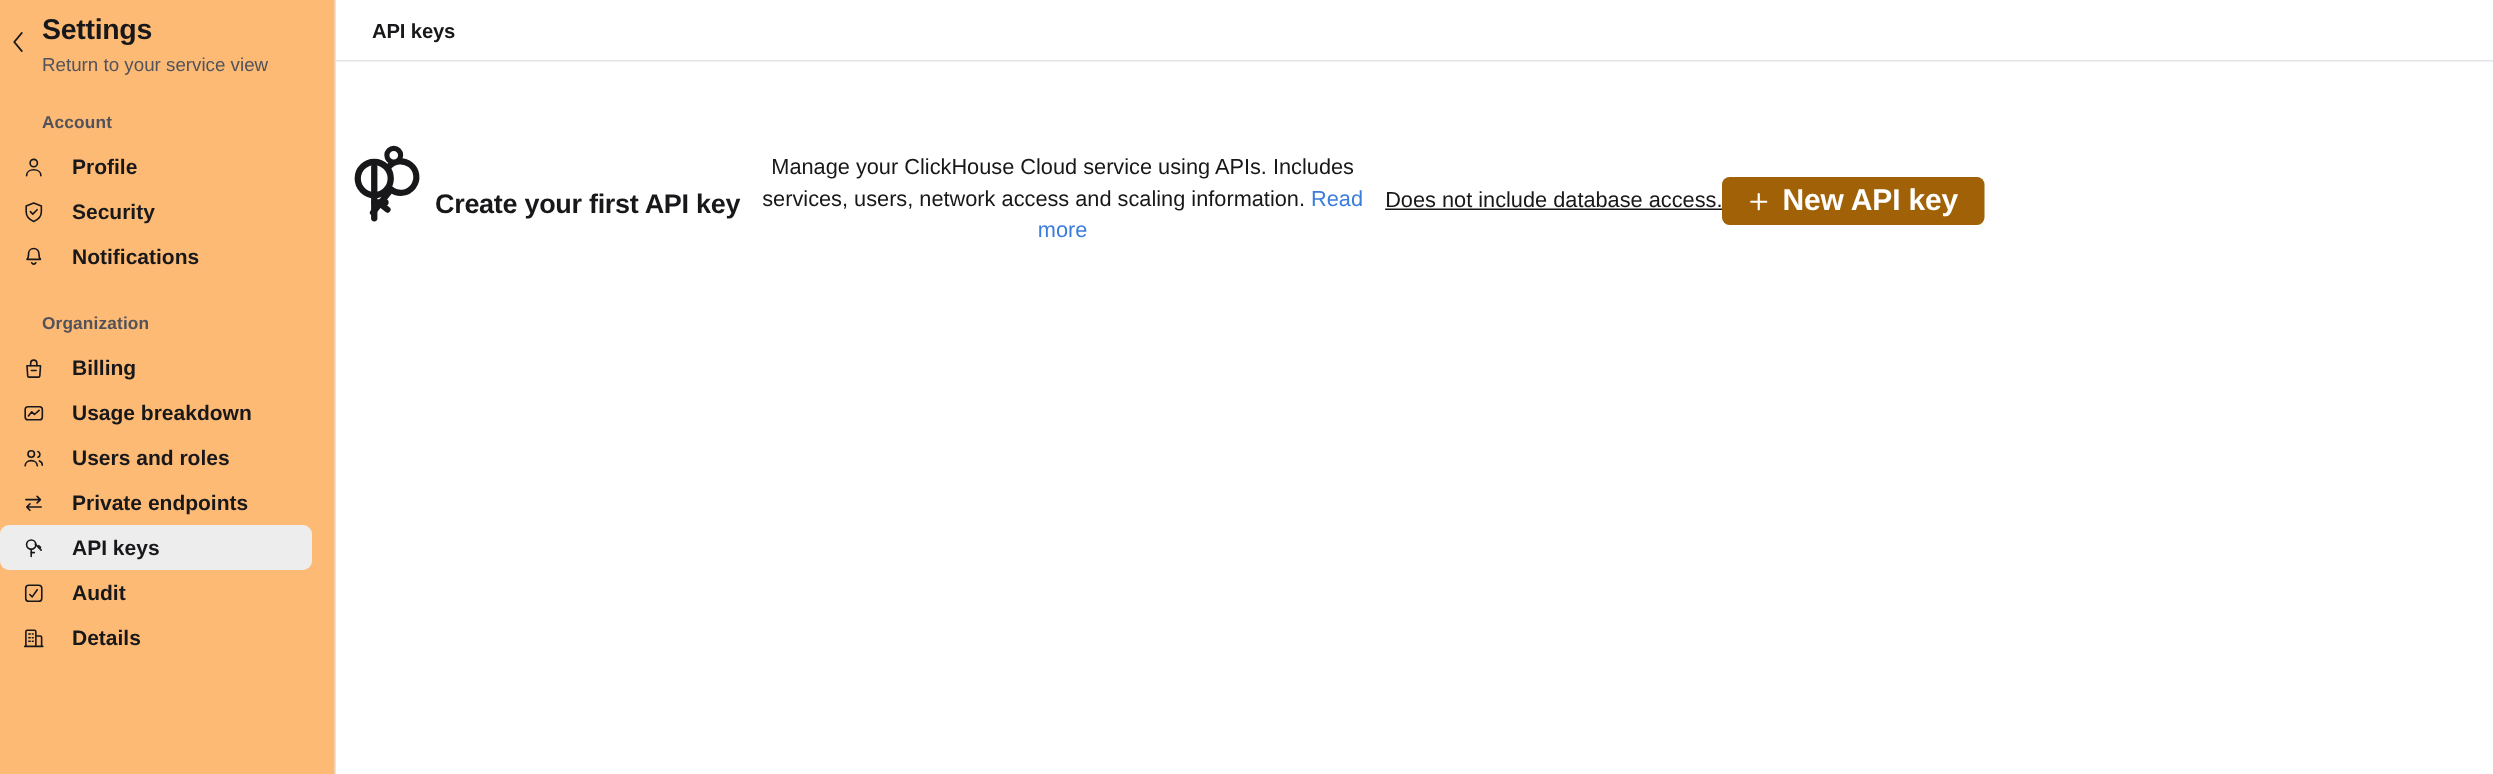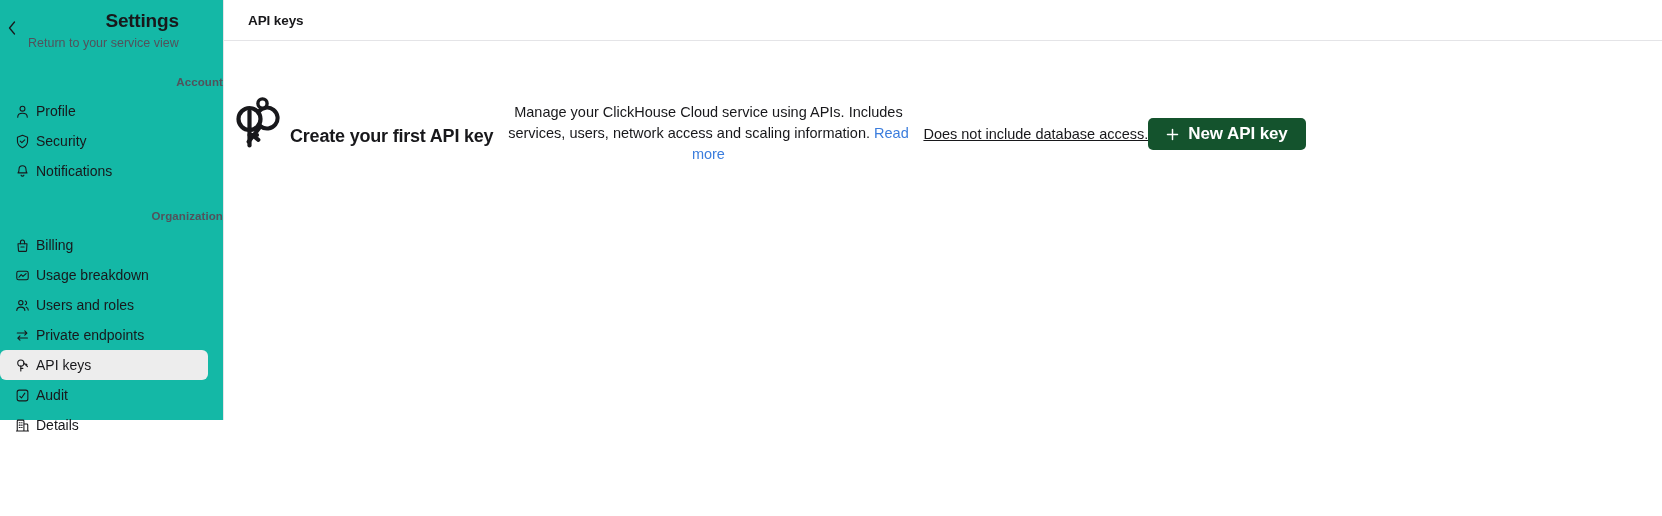--- a/index.html
+++ b/index.html
@@ -7,26 +7,25 @@
     width: 1662px; height: 516px;
     background: #ffffff;
     font-family: "Liberation Sans", sans-serif;
     -webkit-font-smoothing: antialiased;
     overflow: hidden;
   }
   .app { display: flex; width: 1662px; height: 516px; }
 
   
   .sidebar {
-    width: 224px; height: 420px;
-    background: #14b8a6;
+    width: 224px; height: 516px;
+    background: #fdba74;
     border-right: 1px solid #e4e4e7;
     flex: 0 0 224px;
     position: relative;
-    text-align: right;
   }
   .side-head {
     display: flex; align-items: flex-start;
     padding: 9px 0 0 0;
     position: relative;
   }
   .back-chevron {
     width: 24px; flex: 0 0 24px;
     display: flex; align-items: flex-start; justify-content: center;
     padding-top: 12px; cursor: pointer;
@@ -42,28 +41,29 @@
     font-size: 12.5px; color: #52525b; line-height: 18px; margin-top: 1px;
   }
 
   .group-label {
     font-size: 11.5px; font-weight: 700; color: #52525b;
     padding: 0 0 0 28px; margin-top: 24px; margin-bottom: 8px;
     letter-spacing: 0.1px;
   }
   .nav-list { list-style: none; }
   .nav-item {
-    display: flex; align-items: center; gap: 6px;
+    display: flex; align-items: center; gap: 18px;
     height: 30px;
     margin: 0 15px 0 0;
     padding-left: 14px;
     border-radius: 6px;
     cursor: pointer;
     color: #18181b;
     font-size: 14px;
+    font-weight: bold;
   }
   .nav-item.active { background: #ededed; }
   .nav-ico {
     width: 16px; height: 16px; flex: 0 0 16px;
     display: flex; align-items: center; justify-content: center;
     color: #18181b;
   }
   .nav-ico svg { display: block; }
   .nav-label { line-height: 16px; white-space: nowrap; }
 
@@ -101,24 +101,24 @@
   .read-more { color: #3b7ddd; text-decoration: none; cursor: pointer; }
   .empty-note {
     margin-top: 19px;
     font-size: 14.5px; color: #18181b; text-align: center; text-decoration: underline;
   }
   .new-key-btn {
     margin-top: 19px;
     display: inline-flex; align-items: center; justify-content: center;
     gap: 9px;
     height: 32px; padding: 0 18px;
-    background: #14532d; color: #ffffff;
+    background: #a16207; color: #ffffff;
     border: none; border-radius: 5px;
     font-family: "Liberation Sans", sans-serif;
-    font-size: 17px; font-weight: 700;
+    font-size: 20px; font-weight: 700;
     cursor: pointer; letter-spacing: -0.1px;
   }
   .plus-ico { display: flex; align-items: center; }
   .plus-ico svg { display: block; }
 </style>
 </head>
 <body>
 
 <div class="app">
 

